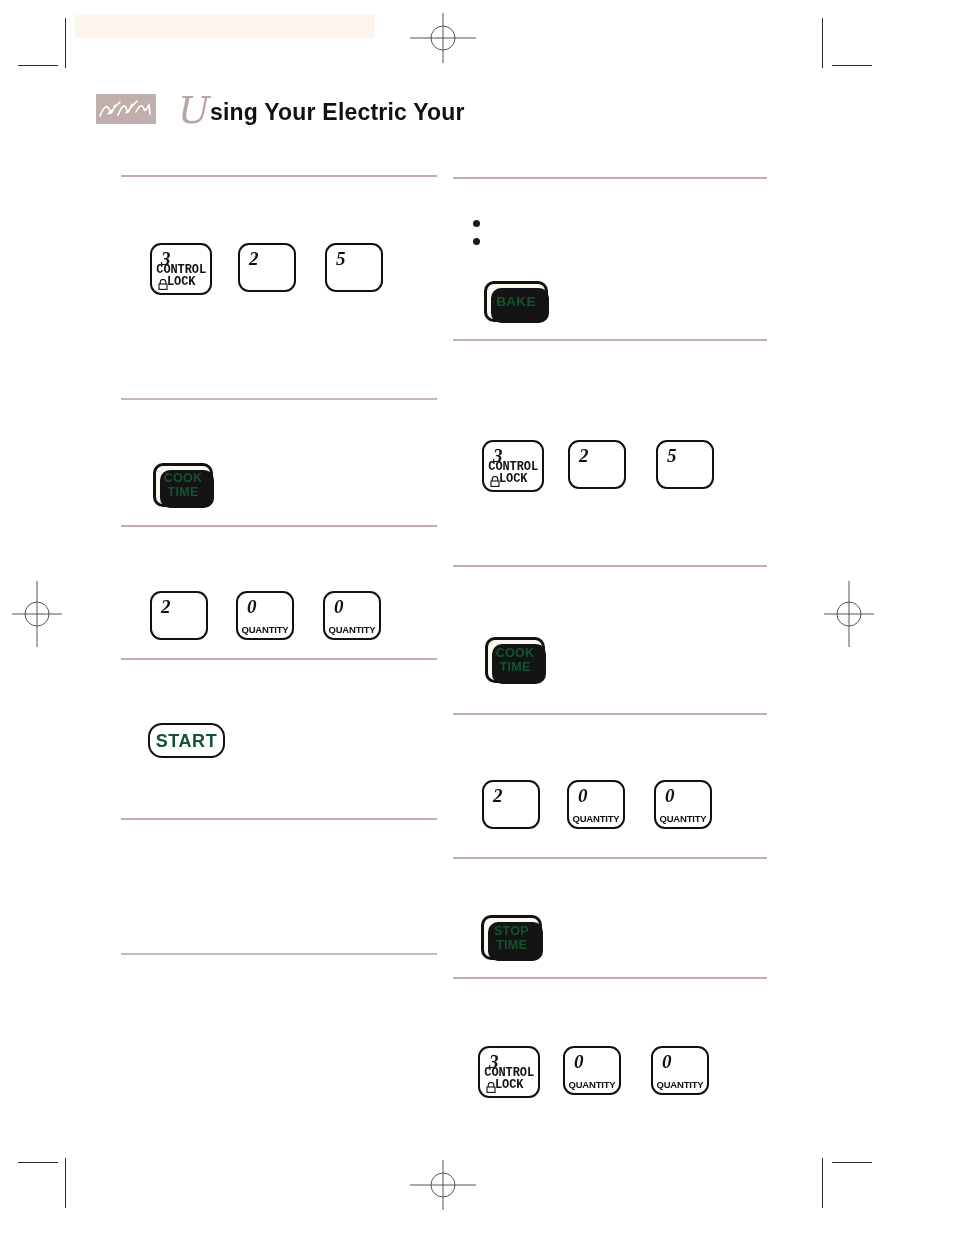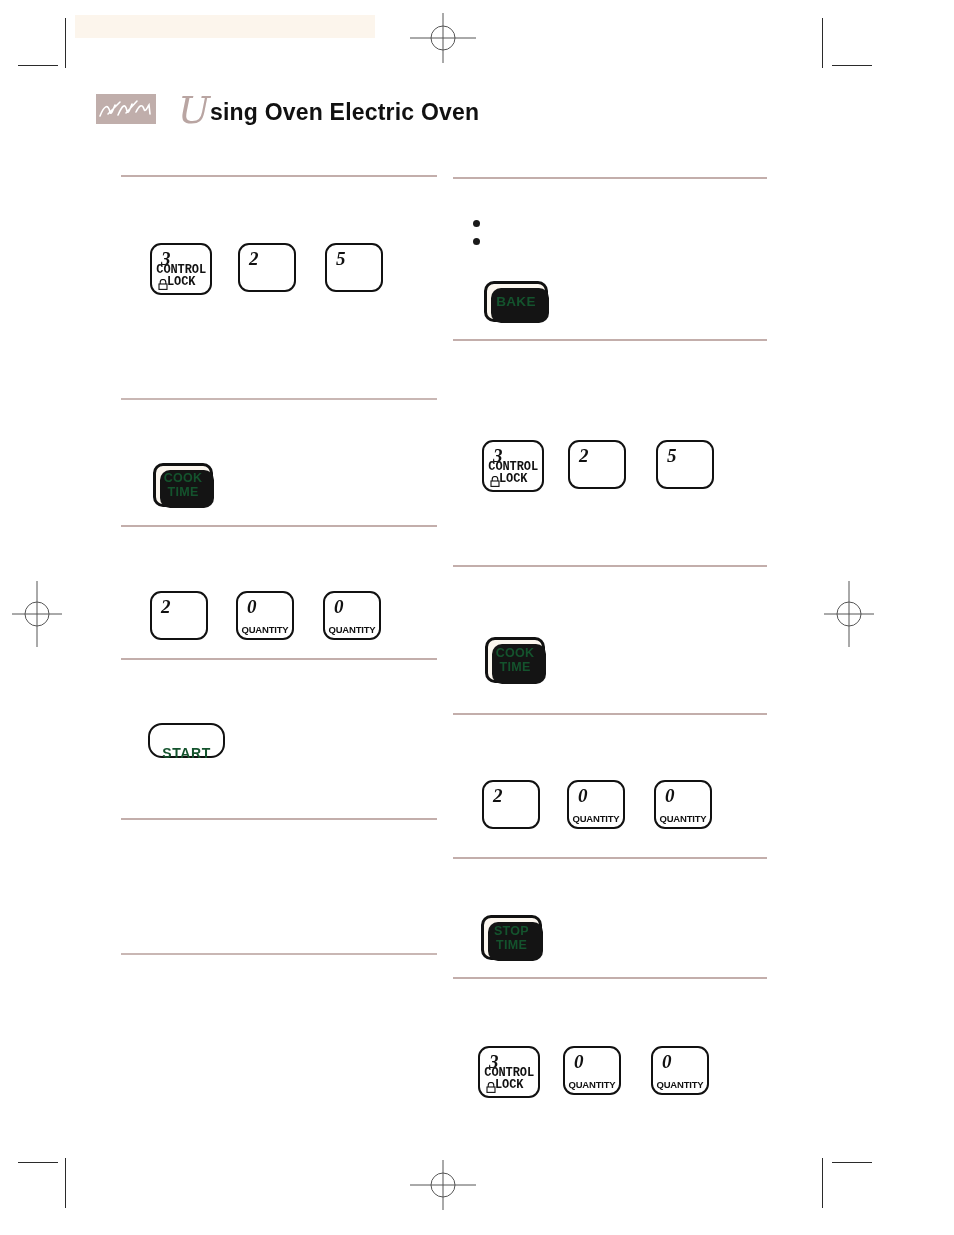--- a/index.html
+++ b/index.html
@@ -189,21 +189,21 @@
     transform: translateY(-50%);
     text-align: center;
     font-family: "Liberation Sans", sans-serif;
     font-weight: bold;
     font-size: 13.5px;
     color: #14532d;
     line-height: 1.12;
     letter-spacing: 0.3px;
   }
   .btn .word.small { font-size: 12.5px; }
-  .btn .word.start { font-size: 14px; letter-spacing: 0.6px; margin-top: 13px; }
+  .btn .word.start { font-size: 18px; letter-spacing: 0.6px; }
 </style>
 </head>
 <body>
 
 <div id="page">
 
   <div class="crop-v" style="left:65px;  top:18px;  height:50px;"></div>
   <div class="crop-h" style="left:18px;  top:65px;  width:40px;"></div>
   <div class="crop-v" style="left:822px; top:18px;  height:50px;"></div>
   <div class="crop-h" style="left:832px; top:65px; width:40px;"></div>
@@ -244,21 +244,21 @@
   <div class="top-band"></div>
 
   <div class="header">
     <div class="sig-box">
       <svg width="60" height="30" viewBox="0 0 60 30">
         <path d="M4 22 C8 12, 12 9, 14 18 C15 22, 17 16, 19 11 M12 20 L24 8 M22 21 C26 12, 29 8, 31 17 C32 21, 34 15, 36 10 M30 19 L41 7 M40 18 C43 12, 46 9, 48 15 C49 19, 51 14, 53 11 L54 20" fill="none" stroke="#ffffff" stroke-width="1.6" stroke-linecap="round"></path>
       </svg>
     </div>
     <div class="title-wrap">
       <span class="title-drop">U</span>
-        <span class="title-rest">sing Oven Electric Oven</span>
+        <span class="title-rest">sing Your Electric Your</span>
     </div>
   </div>
 
   <div class="col col-left">
 
     <div class="rule" style="left:0; top:175px; width:316px;"></div>
 
     <div class="btn" style="left:29px; top:243px; width:62px; height:52px;">
       <span class="digit">3</span>
       <span class="lock-icon">

